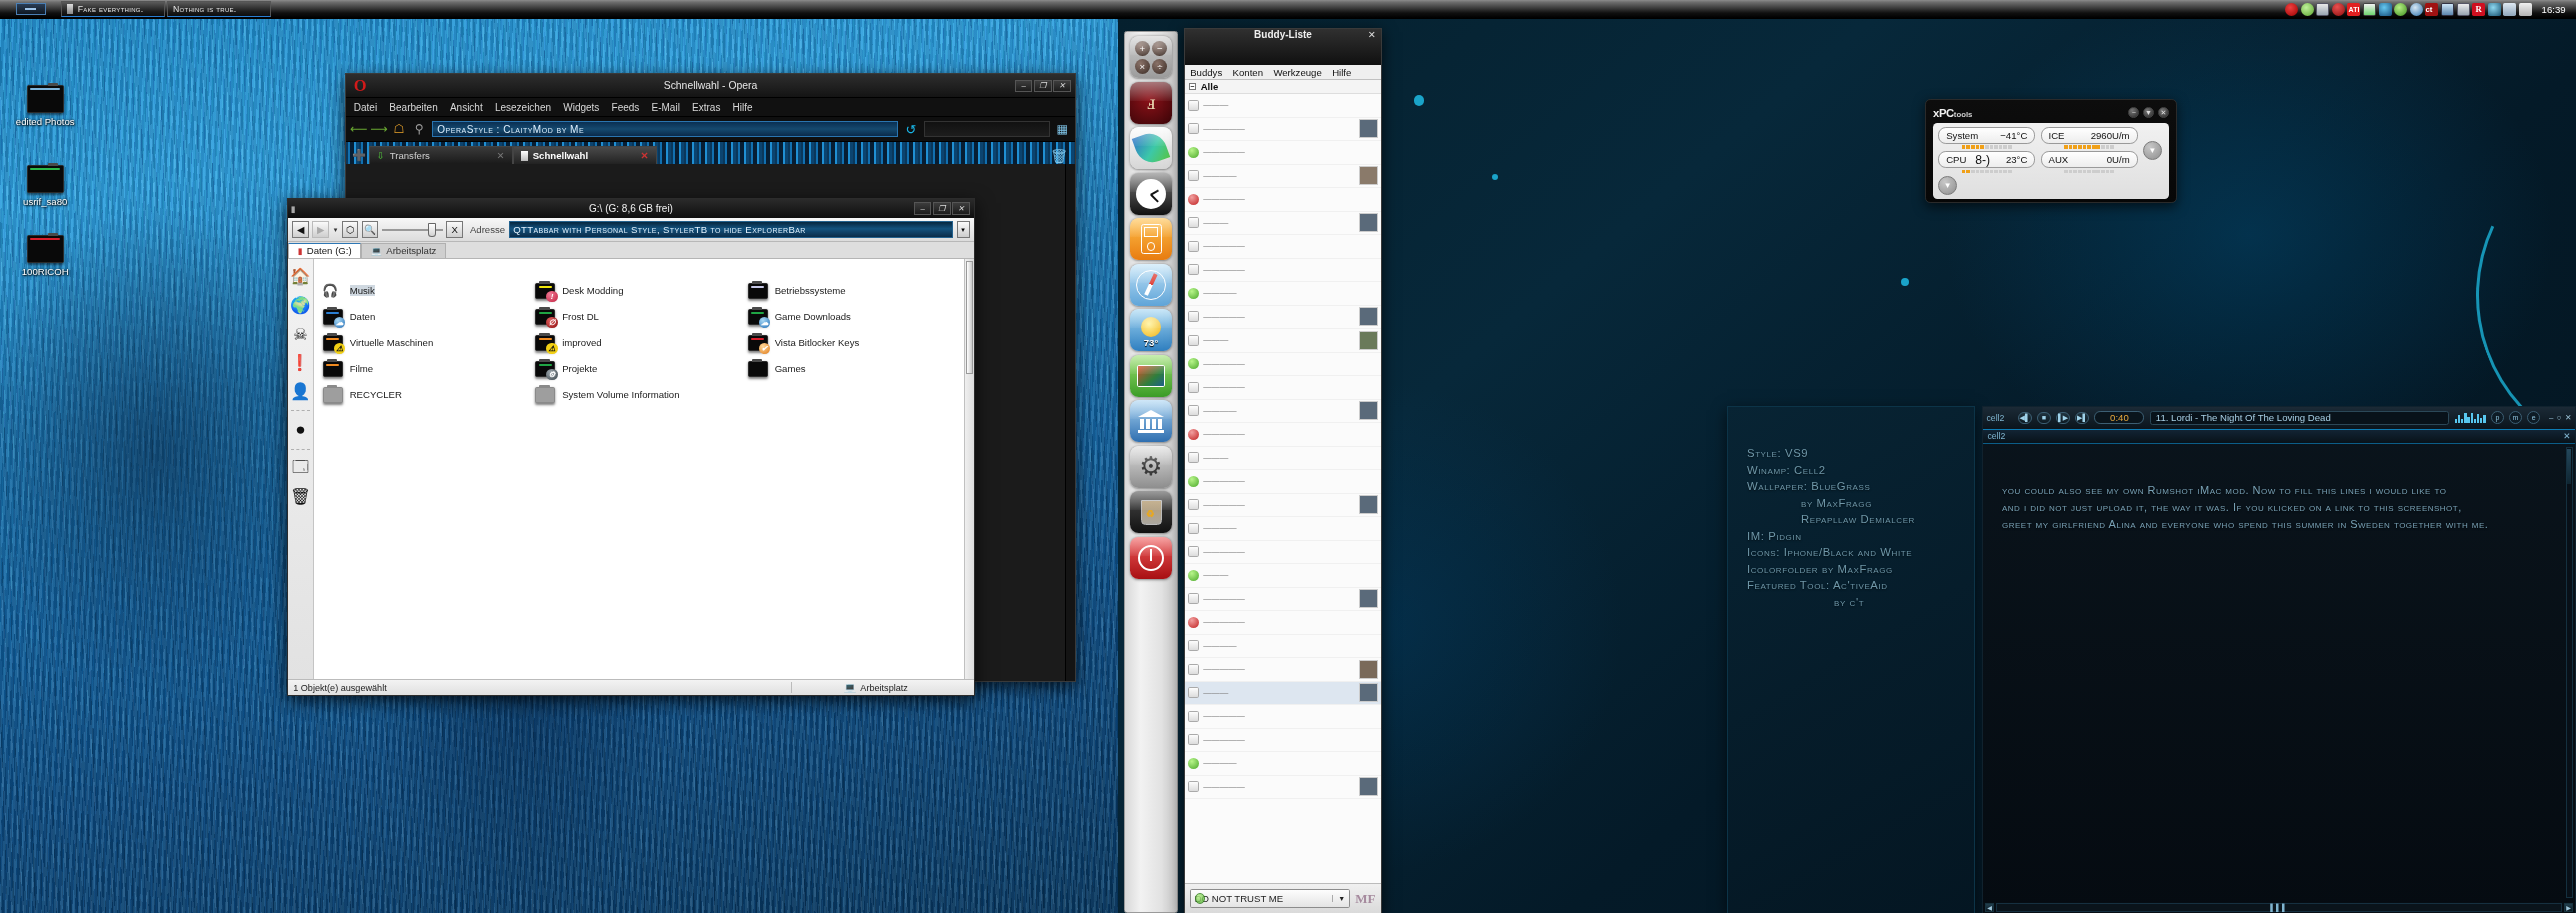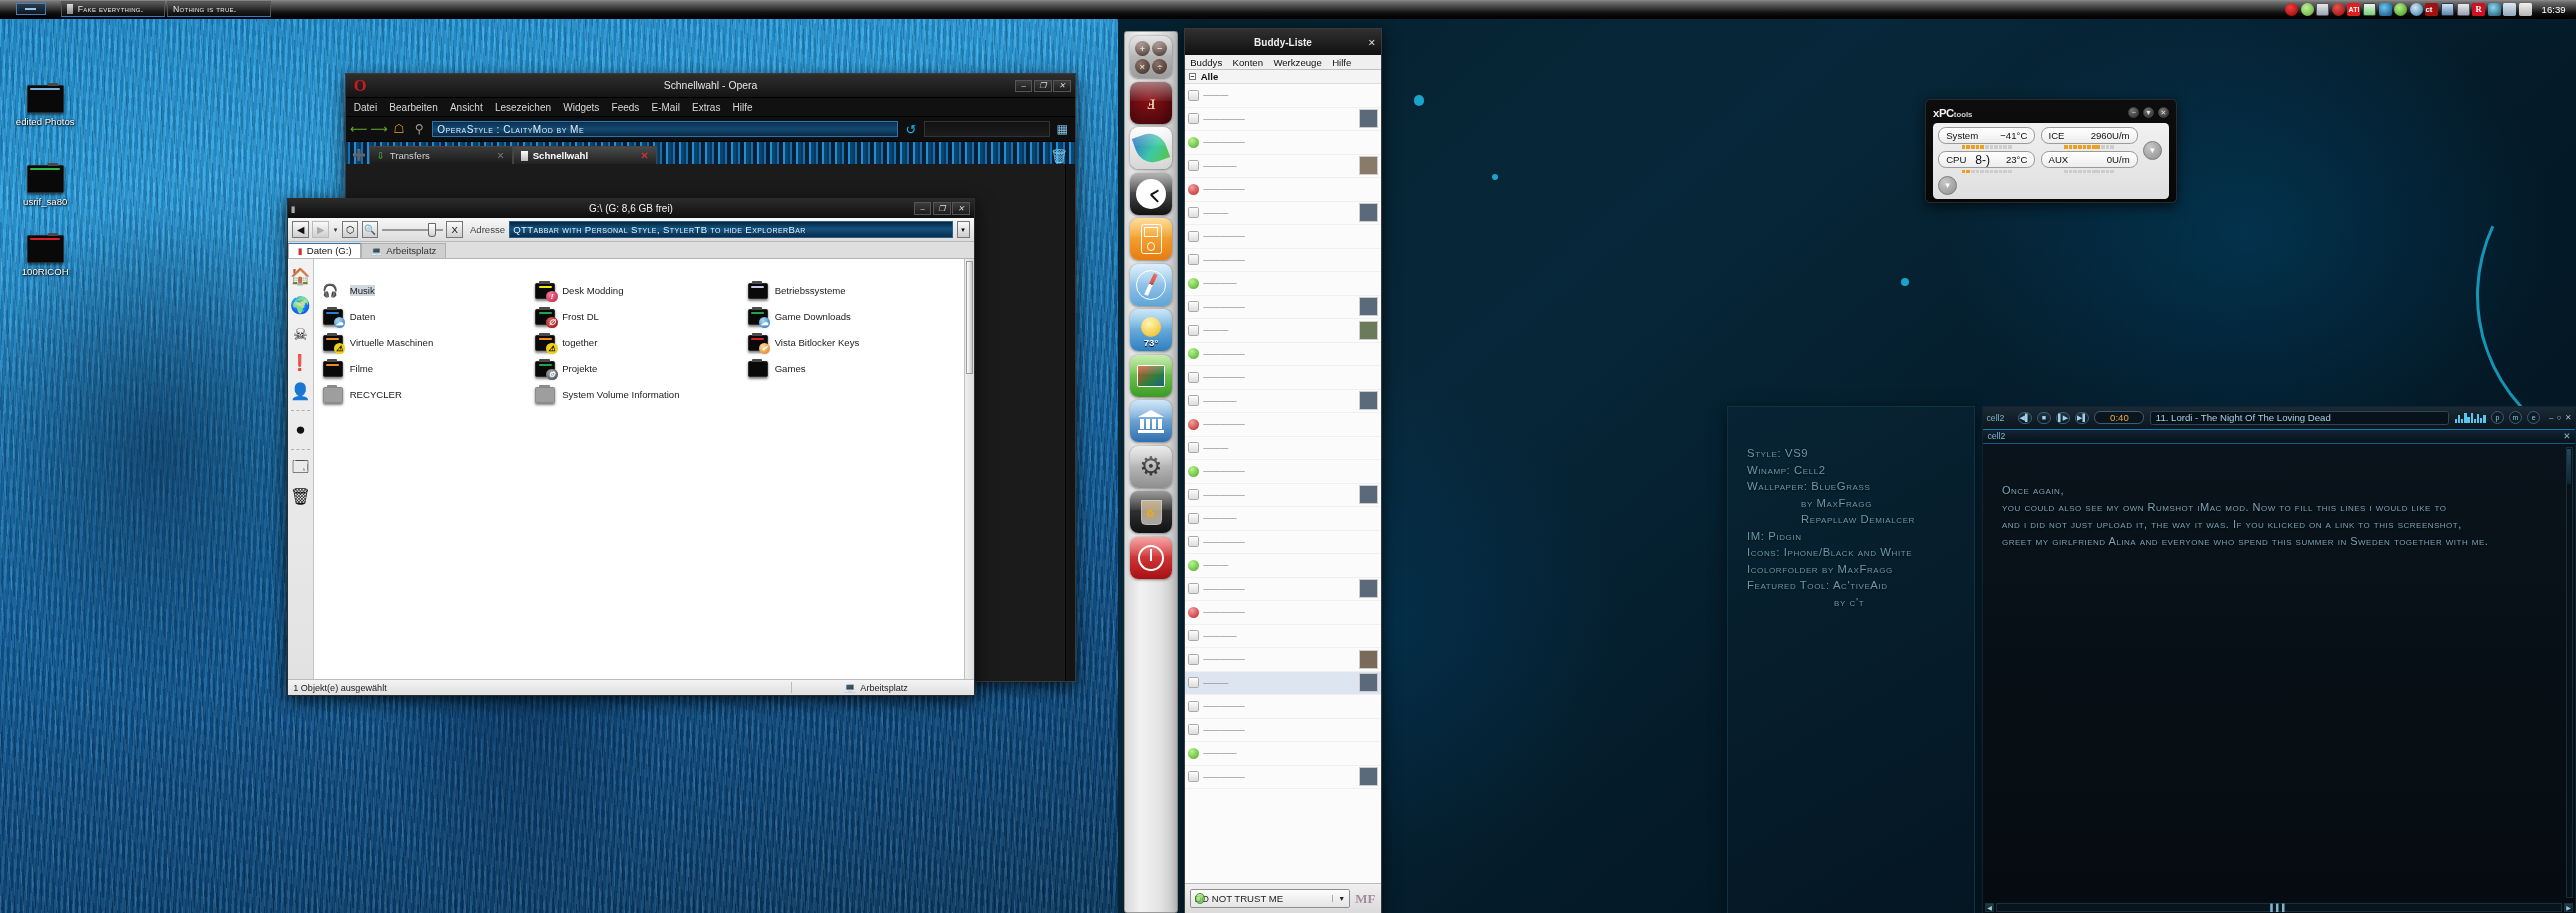--- a/index.html
+++ b/index.html
@@ -196,22 +196,22 @@
     display:flex; align-items:center; justify-content:center; color:#fff; }
   .dk::after { content:""; position:absolute; left:0; right:0; top:0; height:45%;
     background:linear-gradient(180deg,rgba(255,255,255,.45),rgba(255,255,255,.05)); pointer-events:none; }
 
   
   #pidgin {
     position:absolute; left:1184px; top:28px; width:198px; height:886px; z-index:45;
     background:#1a1a1a; border:0.9px solid #3a3a3a; box-shadow:0 3.5px 14px rgba(0,0,0,.7);
     display:flex; flex-direction:column;
   }
-  .pg-title { height:26px; background:linear-gradient(180deg,#303030,#101010); position:relative;
-    display:flex; align-items:center; }
+  .pg-title { height:36px; background:linear-gradient(180deg,#303030,#101010); position:relative;
+    display:flex; align-items:flex-start; }
   .pg-title-text { position:absolute; left:0; right:0; text-align:center; color:#f0f0f0; font-size:10px; font-weight:bold; }
   .pg-close { margin-left:auto; padding-right:5.2px; color:#ddd; font-size:9.6px; z-index:2; }
   .pg-menu { height:15px; background:#efefef; border-bottom:0.9px solid #c0c0c0;
     display:flex; align-items:center; gap:10.4px; padding-left:5.2px; font-size:9.6px; color:#111; }
   .pg-menu span { text-decoration-skip-ink:none; }
   .pg-group { height:14px; background:#f4f4f4; display:flex; align-items:center; gap:4.4px;
     padding-left:3.5px; font-size:9.6px; font-weight:bold; color:#111; border-bottom:0.9px solid #ddd; }
   .pg-group .exp { width:7.8px; height:7.8px; border:0.9px solid #777; background:#fff; font-size:7px;
     display:flex; align-items:center; justify-content:center; line-height:1; }
   .pg-list { flex:1 1 auto; background:#fbfbfb; overflow:hidden; position:relative; }
@@ -560,21 +560,21 @@
         <span class="fname">Virtuelle Maschinen</span>
       </span>
       <span class="fitem">
         <i class="fico">
             <span class="folder" style="position:absolute;inset:0;">
               <span class="tab"></span>
               <span class="bar" style="background:#f08a20;"></span>
             </span>
             <span class="ovl" style="background:#f2d014;color:#111;">⚠</span>
           </i>
-        <span class="fname">together</span>
+        <span class="fname">improved</span>
       </span>
       <span class="fitem">
         <i class="fico">
             <span class="folder" style="position:absolute;inset:0;">
               <span class="tab"></span>
               <span class="bar" style="background:#d81e2c;"></span>
             </span>
             <span class="ovl" style="background:radial-gradient(circle at 35% 30%,#ffd89a,#e07a18);">✔</span>
           </i>
         <span class="fname">Vista Bitlocker Keys</span>
@@ -987,21 +987,20 @@
       <i style="font-style:normal;">–</i>
       <i style="font-style:normal;">○</i>
       <i style="font-style:normal;">✕</i>
     </span>
   </div>
   <div class="wa-pltitle">
     <span>cell2</span>
     <span class="x">✕</span>
   </div>
   <div class="wa-msg">
-    <div class="ml">Once again,</div>
     <div class="ml">you could also see my own Rumshot iMac mod. Now to fill this lines i would like to</div>
     <div class="ml">and i did not just upload it, the way it was. If you klicked on a link to this screenshot,</div>
     <div class="ml">greet my girlfriend Alina and everyone who spend this summer in Sweden together with me.</div>
     <div class="wa-scroll-v">
         <i class="th"></i>
       </div>
   </div>
   <div class="wa-hscroll">
     <span class="ar">◀</span>
     <span class="tr">▌▌▌</span>

